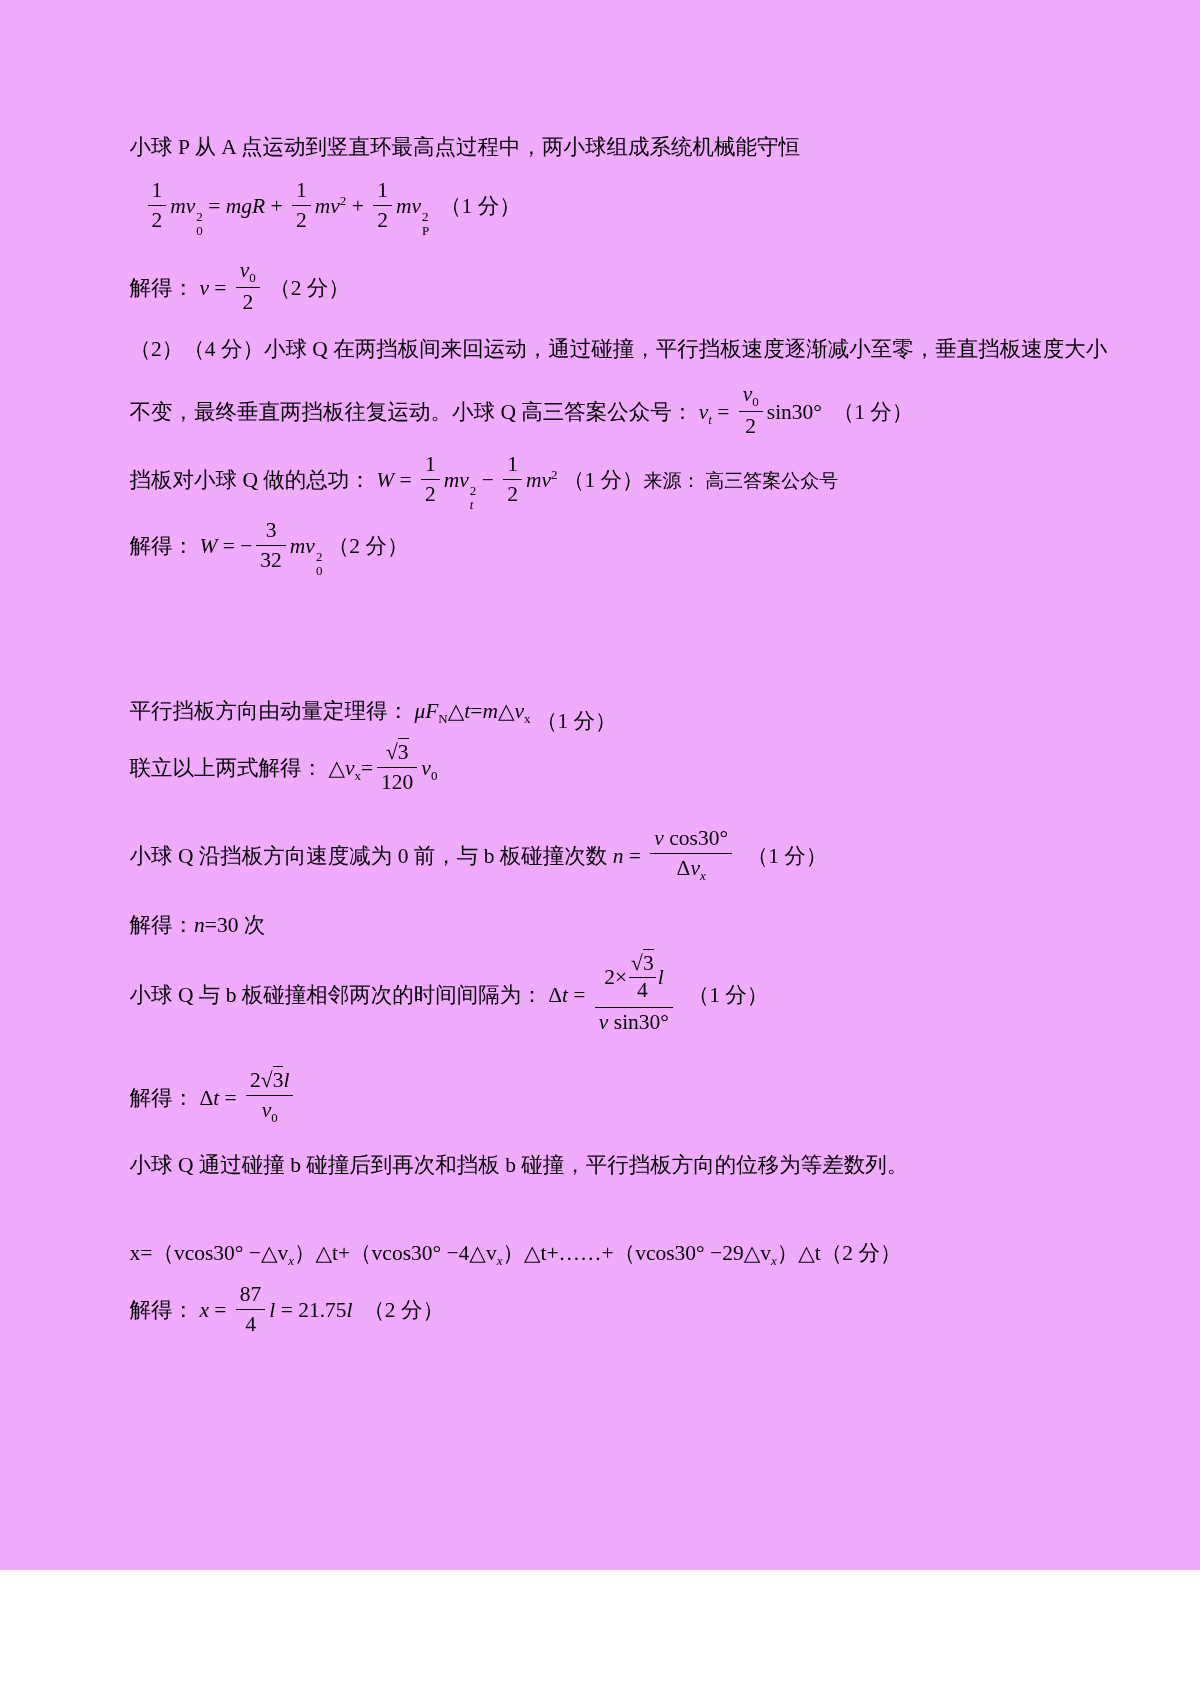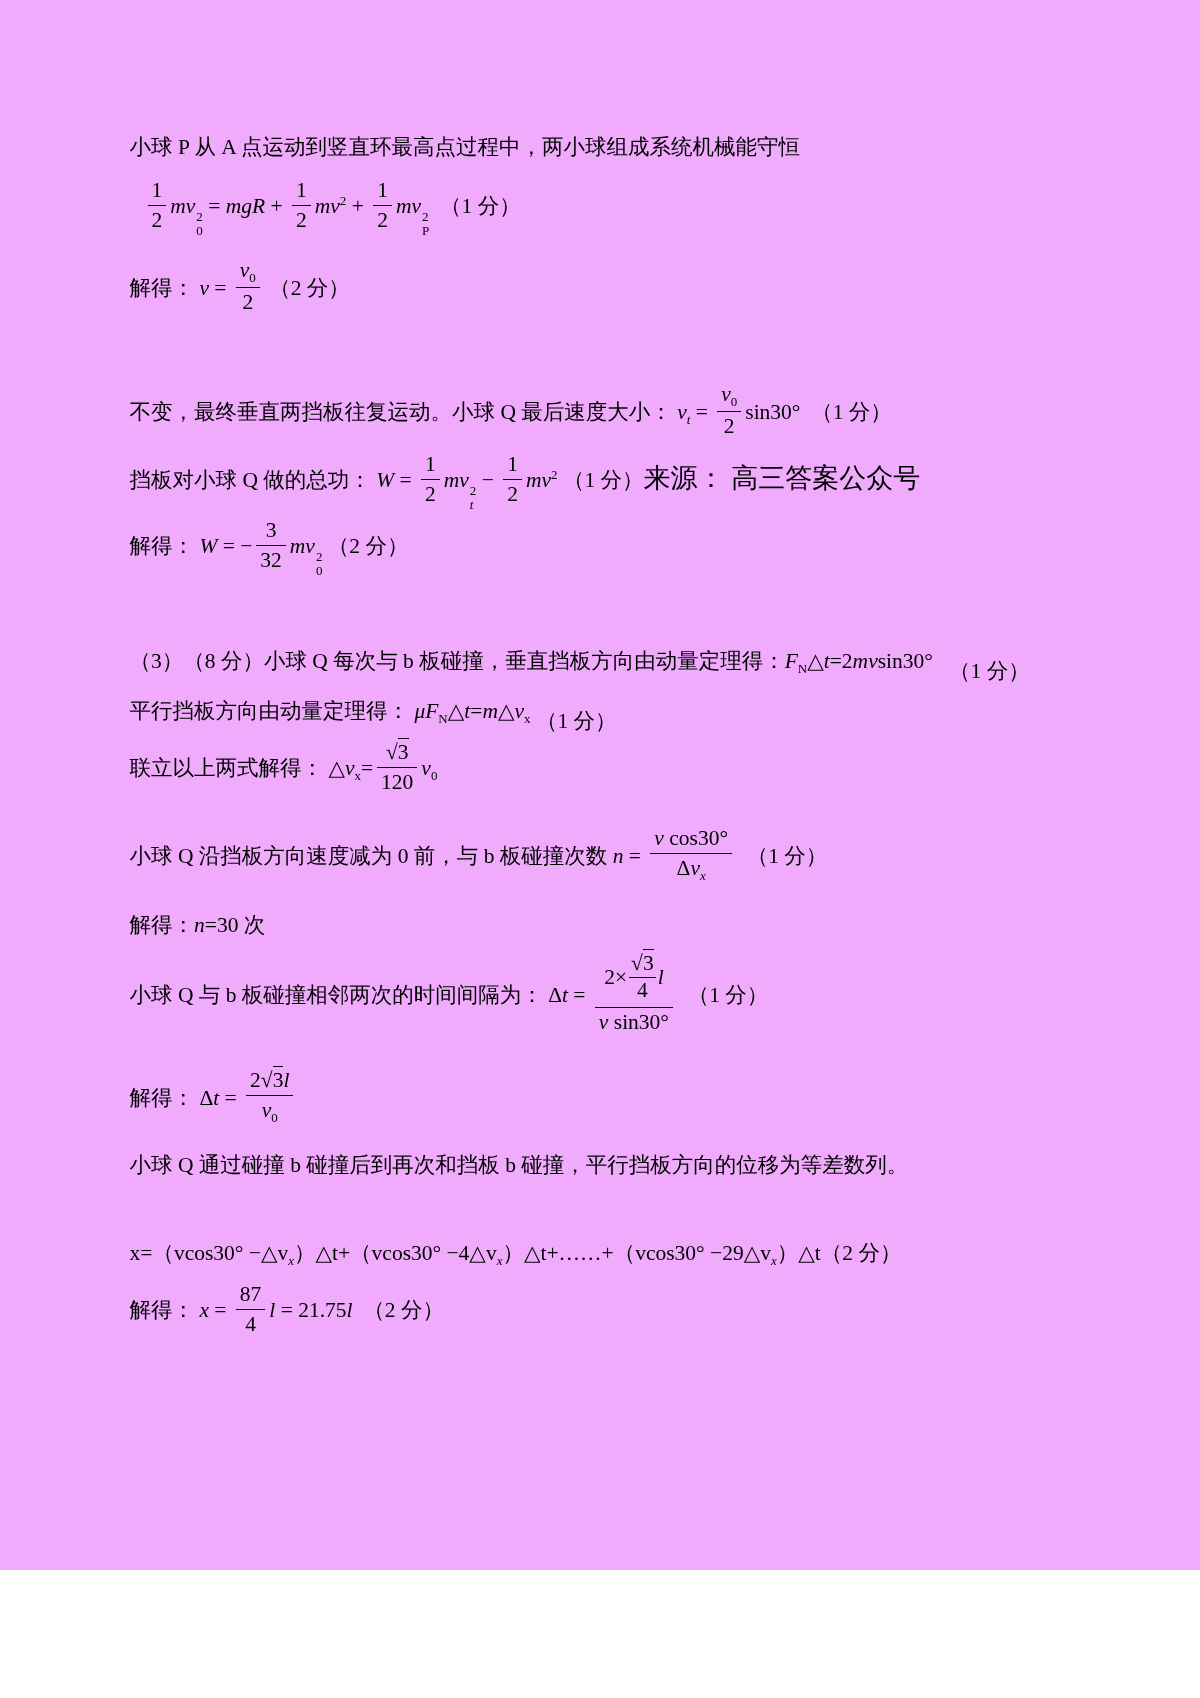--- a/index.html
+++ b/index.html
@@ -49,21 +49,21 @@
     display:inline-flex;
     flex-direction:column;
     font-size:13px;
     line-height:1.05;
     vertical-align:-8px;
     margin-left:1px;
   }
   
   .rad { border-top:1.6px solid #000; padding-top:1px; }
   
-  .src { font-size:27px; }
+  .src { font-size:19px; }
   .drop { position:relative; top:10px; }
   .pageno {
     position:absolute;
     top:1578px; left:0;
     width:100%;
     text-align:center;
     font-size:20px;
   }
 </style>
 </head>
@@ -76,35 +76,35 @@
   </div>
 
   <div class="row" style="top:152px; left:122px">
     <span class="frac"><span class="num">1</span><span class="den">2</span></span><span><span class="it">mv</span><span class="ss"><span>2</span><span>0</span></span><span> = </span><span class="it">mgR</span><span> + </span></span><span class="frac"><span class="num">1</span><span class="den">2</span></span><span><span class="it">mv</span><sup>2</sup><span> + </span></span><span class="frac"><span class="num">1</span><span class="den">2</span></span><span><span class="it">mv</span><span class="ss"><span>2</span><span>P</span></span>  <span>（1 分）</span></span>
   </div>
 
   <div class="row" style="top:232px">
     <span>解得： </span><span class="it">v</span><span> = </span><span class="frac"><span class="num"><span class="it">v</span><sub>0</sub></span><span class="den">2</span></span> <span>（2 分）</span>
   </div>
 
+  <div class="row" style="top:308px">
+    <span>（2）（4 分）小球 Q 在两挡板间来回运动，通过碰撞，平行挡板速度逐渐减小至零，垂直挡板速度大小</span>
+  </div>
   <div class="row" style="top:356px">
-    <span>不变，最终垂直两挡板往复运动。小球 Q 最后速度大小： </span><span class="it">v</span><sub class="it">t</sub><span> = </span><span class="frac"><span class="num"><span class="it">v</span><sub>0</sub></span><span class="den">2</span></span><span>sin30°</span>  <span>（1 分）</span>
+    <span>不变，最终垂直两挡板往复运动。小球 Q 高三答案公众号： </span><span class="it">v</span><sub class="it">t</sub><span> = </span><span class="frac"><span class="num"><span class="it">v</span><sub>0</sub></span><span class="den">2</span></span><span>sin30°</span>  <span>（1 分）</span>
   </div>
 
   <div class="row" style="top:426px">
     <span>挡板对小球 Q 做的总功： </span><span class="it">W</span><span> = </span><span class="frac"><span class="num">1</span><span class="den">2</span></span><span><span class="it">mv</span><span class="ss"><span>2</span><span class="it">t</span></span><span> − </span></span><span class="frac"><span class="num">1</span><span class="den">2</span></span><span><span class="it">mv</span><sup>2</sup> <span>（1 分）</span></span><span class="src">来源： 高三答案公众号</span>
   </div>
 
   <div class="row" style="top:492px">
     <span>解得： </span><span class="it">W</span><span> = −</span><span class="frac"><span class="num">3</span><span class="den">32</span></span><span><span class="it">mv</span><span class="ss"><span>2</span><span>0</span></span> <span>（2 分）</span></span>
   </div>
 
-  <div class="row" style="top:620px">
-    <span>（3）（8 分）小球 Q 每次与 b 板碰撞，垂直挡板方向由动量定理得：</span><span><span class="it">F</span><sub>N</sub><span>△</span><span class="it">t</span><span>=2</span><span class="it">mv</span><span>sin30°</span>   <span class="drop">（1 分）</span></span>
-  </div>
 
   <div class="row" style="top:670px">
     <span>平行挡板方向由动量定理得： </span><span><span class="it">μF</span><sub>N</sub><span>△</span><span class="it">t</span><span>=</span><span class="it">m</span><span>△</span><span class="it">v</span><sub>x</sub> <span class="drop">（1 分）</span></span>
   </div>
 
   <div class="row" style="top:714px">
     <span>联立以上两式解得： </span><span><span>△</span><span class="it">v</span><sub>x</sub><span>=</span></span><span class="frac"><span class="num"><span>√</span><span class="rad">3</span></span><span class="den">120</span></span><span><span class="it">v</span><sub>0</sub></span>
   </div>
 
   <div class="row" style="top:800px">

